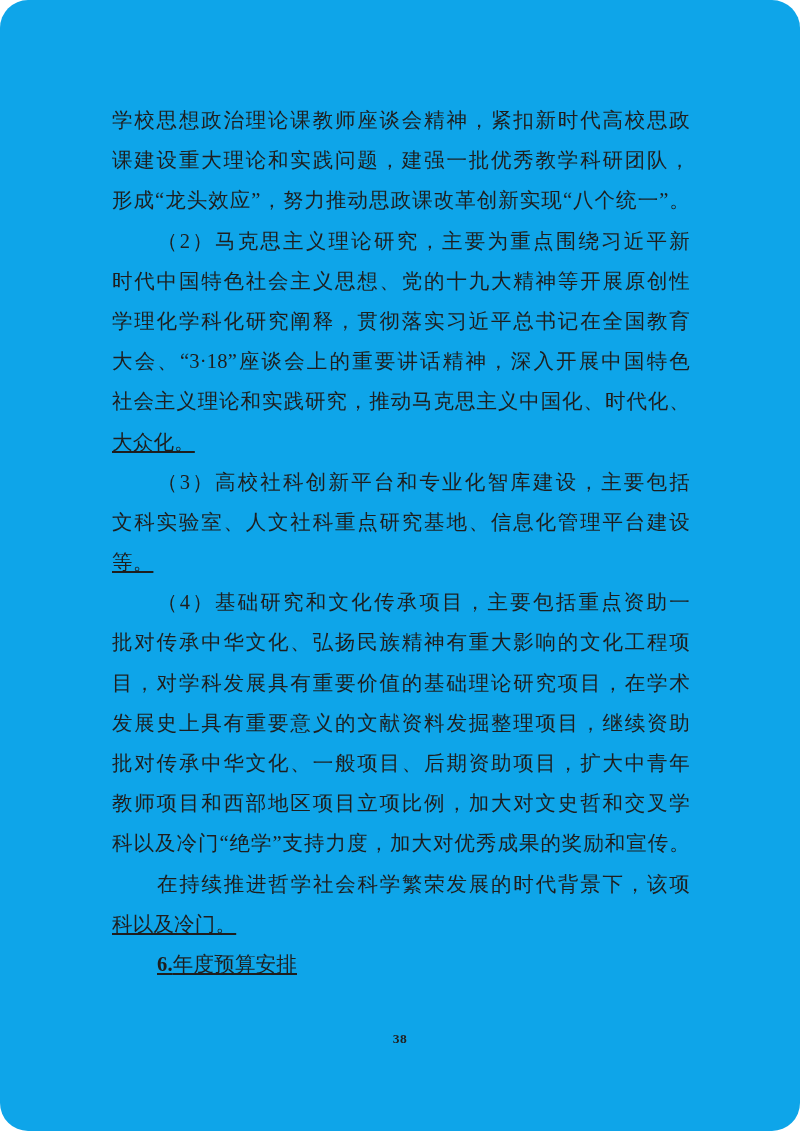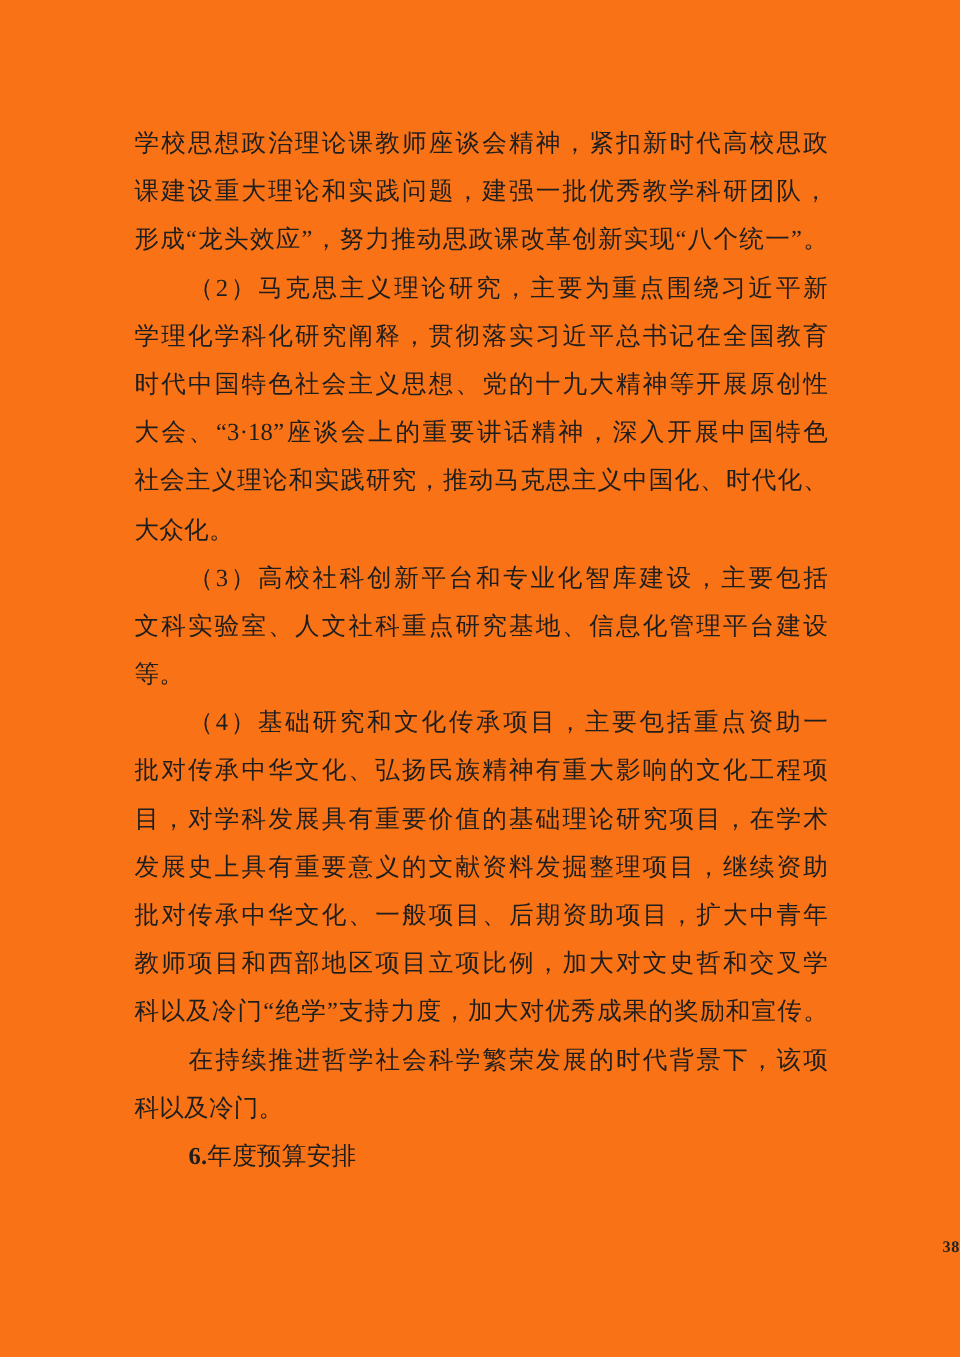--- a/index.html
+++ b/index.html
@@ -8,66 +8,67 @@
     height: 1131px;
     position: relative;
     background: #ffffff;
     overflow: hidden;
     font-family: "Liberation Serif", "DejaVu Serif", serif;
     color: #1e1e1e;
   }
   .page {
     position: absolute;
     inset: 0;
-    background: #f97316;
+    background: #0ea5e9;
+    border-radius: 28px;
   }
   .textblock {
     position: absolute;
     left: 112px;
     top: 100px;
     width: 578px;
   }
   .ln {
     height: 40.2px;
     line-height: 40.2px;
     font-size: 20.5px;
     white-space: nowrap;
     text-align: justify;
     text-align-last: justify;
     text-justify: inter-character;
     letter-spacing: 0.2px;
   }
-  .ln.end { text-align-last: left; }
+  .ln.end { text-align-last: left; text-decoration: underline; }
   .ln.ind { text-indent: 45px; }
   .num { font-weight: bold; }
   .pageno {
     position: absolute;
     top: 1031px;
     left: 0;
     width: 100%;
-    text-align: right;
+    text-align: center;
     font-size: 13.5px;
     font-weight: 600;
     color: #222;
     letter-spacing: 0.5px;
   }
 </style>
 </head>
 <body>
 
 <div class="page">
   <div class="textblock">
 
     <div class="ln">学校思想政治理论课教师座谈会精神，紧扣新时代高校思政</div>
     <div class="ln">课建设重大理论和实践问题，建强一批优秀教学科研团队，</div>
     <div class="ln">形成“龙头效应”，努力推动思政课改革创新实现“八个统一”。</div>
 
     <div class="ln ind">（2）马克思主义理论研究，主要为重点围绕习近平新</div>
+    <div class="ln">时代中国特色社会主义思想、党的十九大精神等开展原创性</div>
     <div class="ln">学理化学科化研究阐释，贯彻落实习近平总书记在全国教育</div>
-    <div class="ln">时代中国特色社会主义思想、党的十九大精神等开展原创性</div>
     <div class="ln">大会、“3·18”座谈会上的重要讲话精神，深入开展中国特色</div>
     <div class="ln">社会主义理论和实践研究，推动马克思主义中国化、时代化、</div>
     <div class="ln end">大众化。</div>
 
     <div class="ln ind">（3）高校社科创新平台和专业化智库建设，主要包括</div>
     <div class="ln">文科实验室、人文社科重点研究基地、信息化管理平台建设</div>
     <div class="ln end">等。</div>
 
     <div class="ln ind">（4）基础研究和文化传承项目，主要包括重点资助一</div>
     <div class="ln">批对传承中华文化、弘扬民族精神有重大影响的文化工程项</div>

